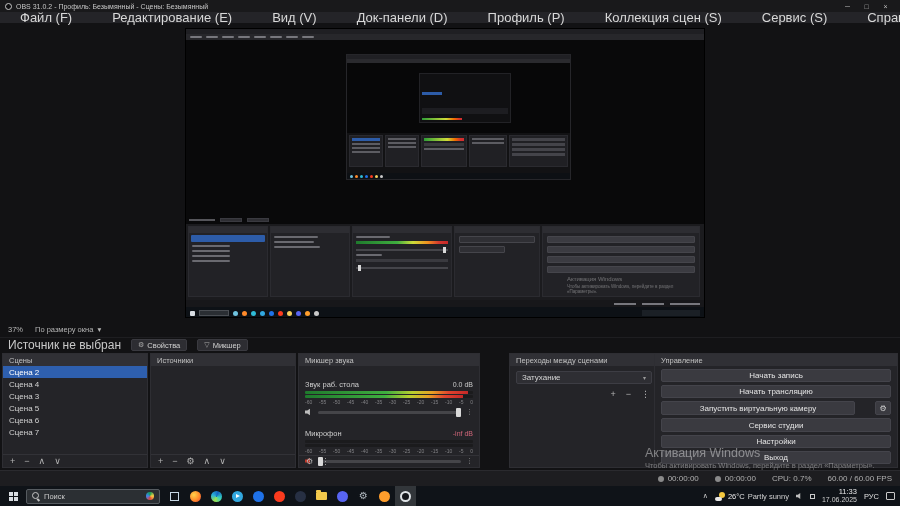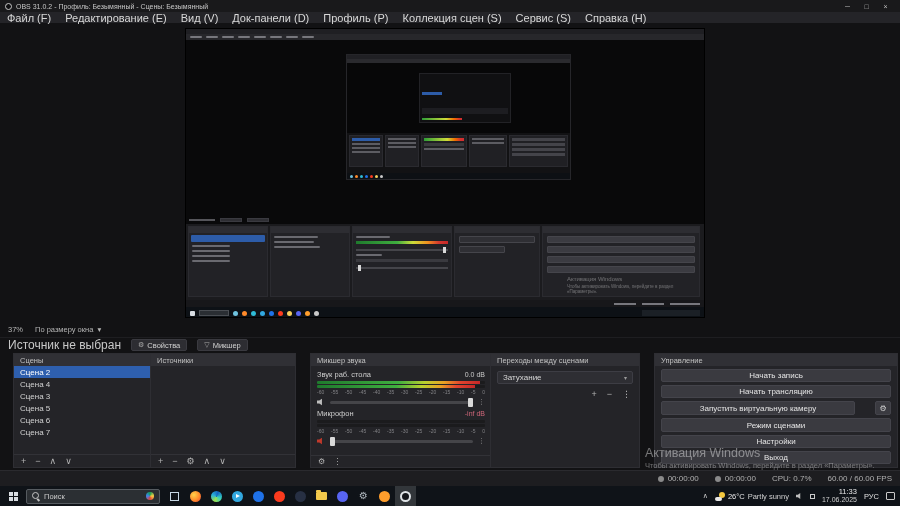--- a/index.html
+++ b/index.html
@@ -7,21 +7,21 @@
 .app{position:absolute;inset:0;background:#141416}
 i{display:block}
 
 .titlebar{position:absolute;left:0;top:0;right:0;height:12px;background:#19191b;display:flex;align-items:center;gap:4px;padding:0 5px;z-index:5}
 .obs-logo{width:7px;height:7px;border-radius:50%;background:#0f0f11;border:1px solid #c9c9c9;flex:0 0 auto}
 .titlebar .title{font-size:7px;color:#c6c6c6;white-space:nowrap}
 .win-btns{margin-left:auto;display:flex}
 .win-btn{width:19px;height:12px;display:flex;align-items:center;justify-content:center;font-size:7px;color:#bdbdbd}
 
 .menubar{position:absolute;left:0;top:12px;right:0;height:11px;background:#242428;display:flex;align-items:center;z-index:5}
-.menu-item{font-size:11px;color:#d8d8d8;padding:0 7px;height:100%;display:flex;align-items:center;white-space:nowrap}
+.menu-item{font-size:13px;color:#d8d8d8;padding:0 20px;height:100%;display:flex;align-items:center;white-space:nowrap}
 
 .workspace{position:absolute;left:0;top:23px;right:0;bottom:36px;background:#121214;overflow:hidden}
 .canvas{position:absolute;left:185px;top:5px;width:520px;height:290px;background:#0c0c0d;border:1px solid #000;overflow:hidden}
 
 .cap-tb{height:5px;background:#1f1f23}
 .cap-mb{height:6px;background:#27272b;display:flex;gap:4px;align-items:center;padding:0 4px}
 .cap-mb i{width:12px;height:2px;background:#93939a;opacity:.75;border-radius:1px}
 .cap-view{position:absolute;left:0;top:11px;width:518px;height:184px;background:#09090a}
 .l2{position:absolute;left:160px;top:14px;width:225px;height:126px;background:#121214;border:1px solid #26262a}
 .l2-t{height:4px;background:#202024}
@@ -67,38 +67,38 @@
 .fitmode{display:flex;align-items:center;gap:4px}
 .srcrow{position:absolute;left:0;top:314px;right:0;height:15px;display:flex;align-items:center;gap:10px;padding:0 8px;border-top:1px solid #1e1e21}
 .srcrow .lbl{font-size:12px;color:#c8c8c8}
 .tbtn{height:12px;display:flex;align-items:center;gap:3px;padding:0 6px;background:#2d2d32;border:1px solid #3a3a40;border-radius:2px;font-size:7.5px;color:#d2d2d2}
 .tbtn .g{font-size:7px;color:#a8a8a8}
 
 .docks{position:absolute;left:0;right:0;top:330px;bottom:0}
 .dock{position:absolute;top:0;bottom:2px;background:#242428;border:1px solid #2e2e33}
 .dock-h{height:12px;background:#303035;display:flex;align-items:center;padding:0 6px;font-size:7.5px;color:#c0c0c0;white-space:nowrap;overflow:hidden}
 .dock-b{position:absolute;left:0;right:0;top:12px;bottom:0}
-.d-scenes{left:13px;width:146px}
+.d-scenes{left:2px;width:146px}
 .d-sources{left:150px;width:146px}
-.d-mixer{left:310px;width:182px}
-.d-trans{left:490px;width:150px}
+.d-mixer{left:298px;width:182px}
+.d-trans{left:509px;width:150px}
 .d-controls{left:654px;right:2px}
 .list{position:absolute;left:0;right:0;top:0;bottom:14px;overflow:hidden}
 .lrow{height:12px;display:flex;align-items:center;gap:4px;padding:0 6px;font-size:8px;color:#d2d2d2;white-space:nowrap}
 .lrow.sel{background:#2e5fae;color:#fff}
 .lrow .flex{flex:1;overflow:hidden;text-overflow:ellipsis}
 .lrow .sic{width:8px;font-size:7px;color:#b5b5b5;text-align:center;flex:0 0 auto}
 .dim{opacity:.45}
 .dtb{position:absolute;left:0;right:0;bottom:0;height:13px;border-top:1px solid #323237;display:flex;align-items:center;gap:9px;padding:0 7px;font-size:9px;color:#b3b3b3}
 .eye{width:7px;height:5px;background:#b9b9b9;border-radius:50%;flex:0 0 auto}
 .lock{width:5px;height:4px;background:#b9b9b9;border-radius:1px;position:relative;margin-top:2px;flex:0 0 auto}
 .lock::before{content:"";position:absolute;top:-3px;left:1px;width:3px;height:3px;border:1px solid #b9b9b9;border-bottom:none;border-radius:2px 2px 0 0}
 
 .mx{padding:2px 6px}
-.ch-head{display:flex;justify-content:space-between;align-items:center;margin:2px 0 2px;font-size:7.5px;color:#cdcdcd}
+.ch-head{display:flex;justify-content:space-between;align-items:center;margin:12px 0 2px;font-size:7.5px;color:#cdcdcd}
 .db{font-size:7px;color:#c9c9c9}
 .db.inf{color:#cf6679}
 .meter{height:3px;background:#1b1b1d;border-radius:1px;margin-bottom:1px;position:relative;overflow:hidden}
 .meter .fill{position:absolute;left:0;top:0;bottom:0;background:linear-gradient(90deg,#1f7a2d 0%,#3fae3f 50%,#b9cf2e 66%,#e8a024 78%,#e0442e 88%,#c62828 100%)}
 .scale{display:flex;justify-content:space-between;font-size:5px;color:#808084;margin:1px 0 2px}
 .sl-row{display:flex;align-items:center;gap:5px;height:10px;margin-bottom:2px}
 .spk{width:8px;height:8px;background:#bdbdbd;clip-path:polygon(0 32%,28% 32%,62% 8%,62% 92%,28% 68%,0 68%);flex:0 0 auto}
 .spk.muted{background:#c0392b}
 .slider{position:relative;flex:1;height:3px;background:#454549;border-radius:2px}
 .handle{position:absolute;top:-3px;width:5px;height:9px;background:#d9d9d9;border-radius:1px}
@@ -488,21 +488,21 @@
 
       <div class="dock d-controls">
         <div class="dock-h">Управление</div>
         <div class="dock-b ct-b">
           <div class="cbut">Начать запись</div>
           <div class="cbut">Начать трансляцию</div>
           <div class="ct-row">
             <div class="cbut">Запустить виртуальную камеру</div>
             <div class="cbut gearbtn">⚙</div>
           </div>
-          <div class="cbut">Режим сценами</div>
+          <div class="cbut">Сервис студии</div>
           <div class="cbut">Настройки</div>
           <div class="cbut">Выход</div>
         </div>
       </div>
 
     </div>
   </div>
 
   <div class="watermark">
     <span class="w1">Активация Windows</span>

